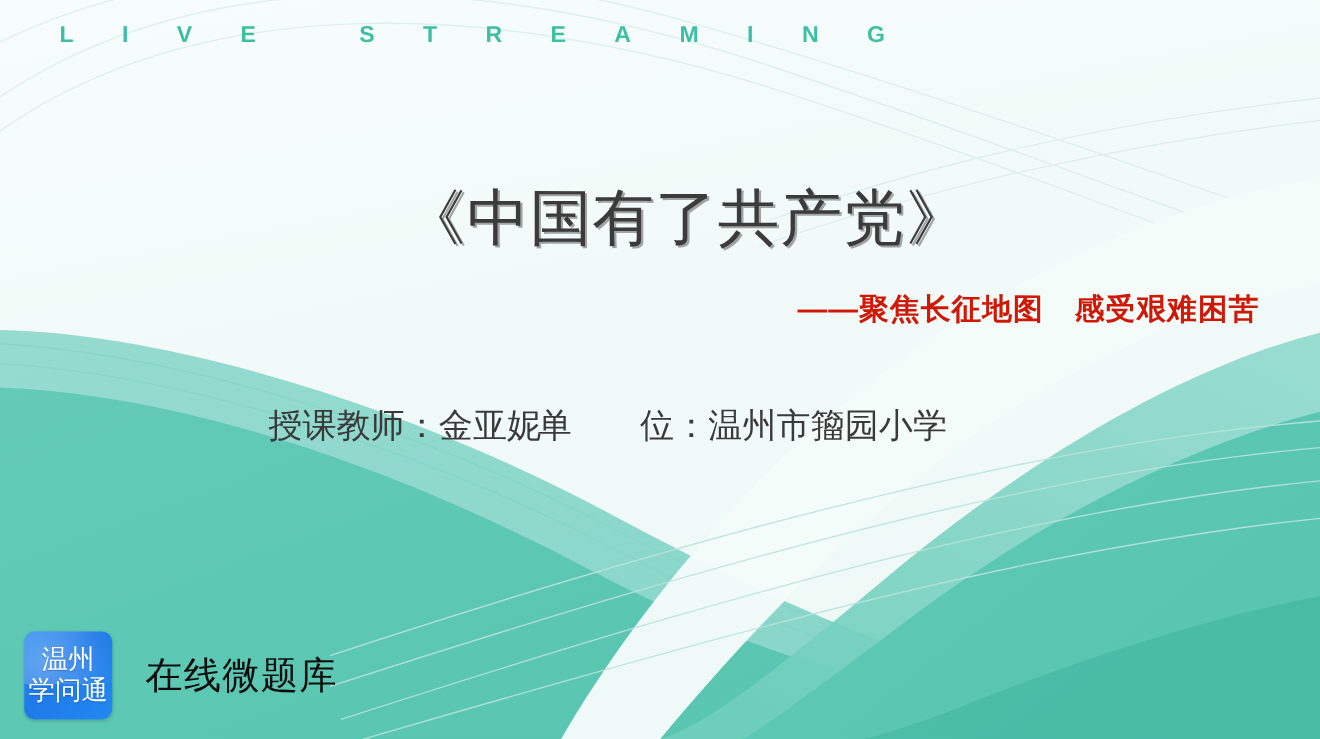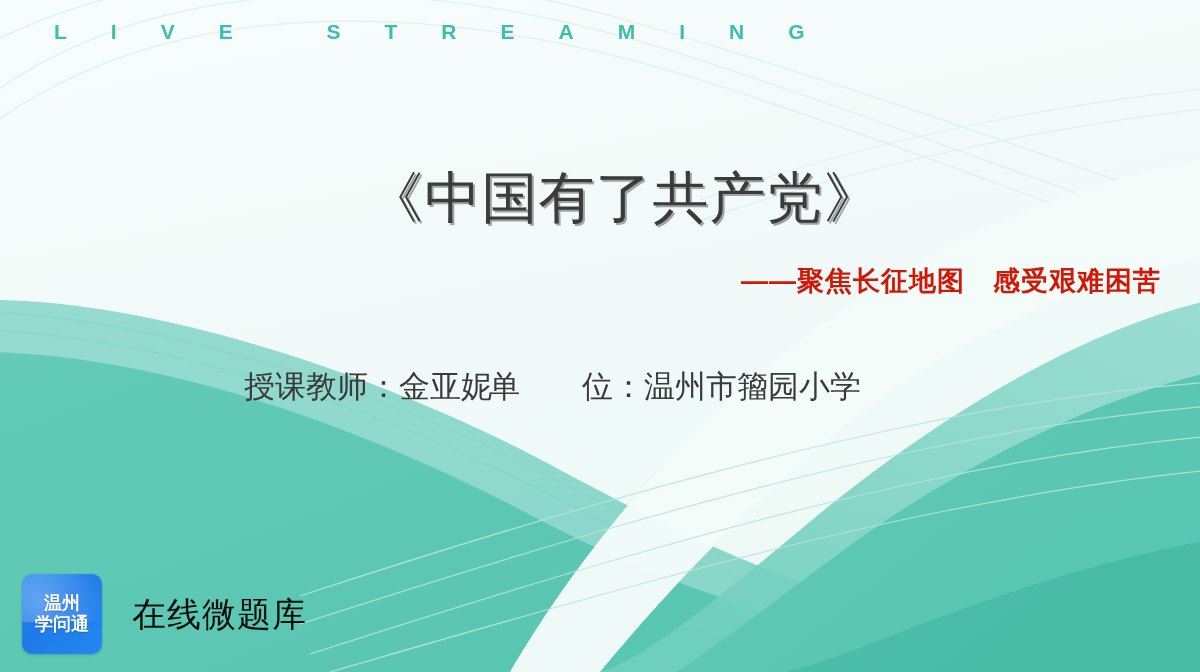--- a/index.html
+++ b/index.html
@@ -46,21 +46,21 @@
     color:#3b3b3b;
     letter-spacing:1px;
     text-shadow:2px 2px 0 rgba(60,60,60,0.45);
     line-height:1.18;
     white-space:pre;
   }
   #subtitle-row {
     position:absolute; left:0; top:265px; width:1200px;
     z-index:6;
     text-align:right;
-    padding-right:39px;
+    padding-right:55px;
   }
   #subtitle {
     font-size:27px;
     font-weight:bold;
     color:#d01807;
     letter-spacing:1px;
     white-space:pre;
     line-height:1.2;
   }
 
@@ -102,22 +102,22 @@
   }
   #brand-logo::after{
     content:"";
     position:absolute; left:-20%; top:-60%;
     width:140%; height:120%;
     background:radial-gradient(ellipse at 30% 80%,rgba(255,255,255,0.28),rgba(255,255,255,0) 60%);
     pointer-events:none;
   }
   .logo-line {
     color:#ffffff;
-    font-size:18px;
-    font-weight:bold;
+    font-size:24px;
+    font-weight:normal;
     letter-spacing:0px;
     line-height:1.08;
     text-shadow:0 1px 1px rgba(0,40,90,0.3);
     position:relative; z-index:2;
   }
   #brand-name {
     font-size:34px;
     color:#0d0d0d;
     letter-spacing:1px;
     line-height:1;

